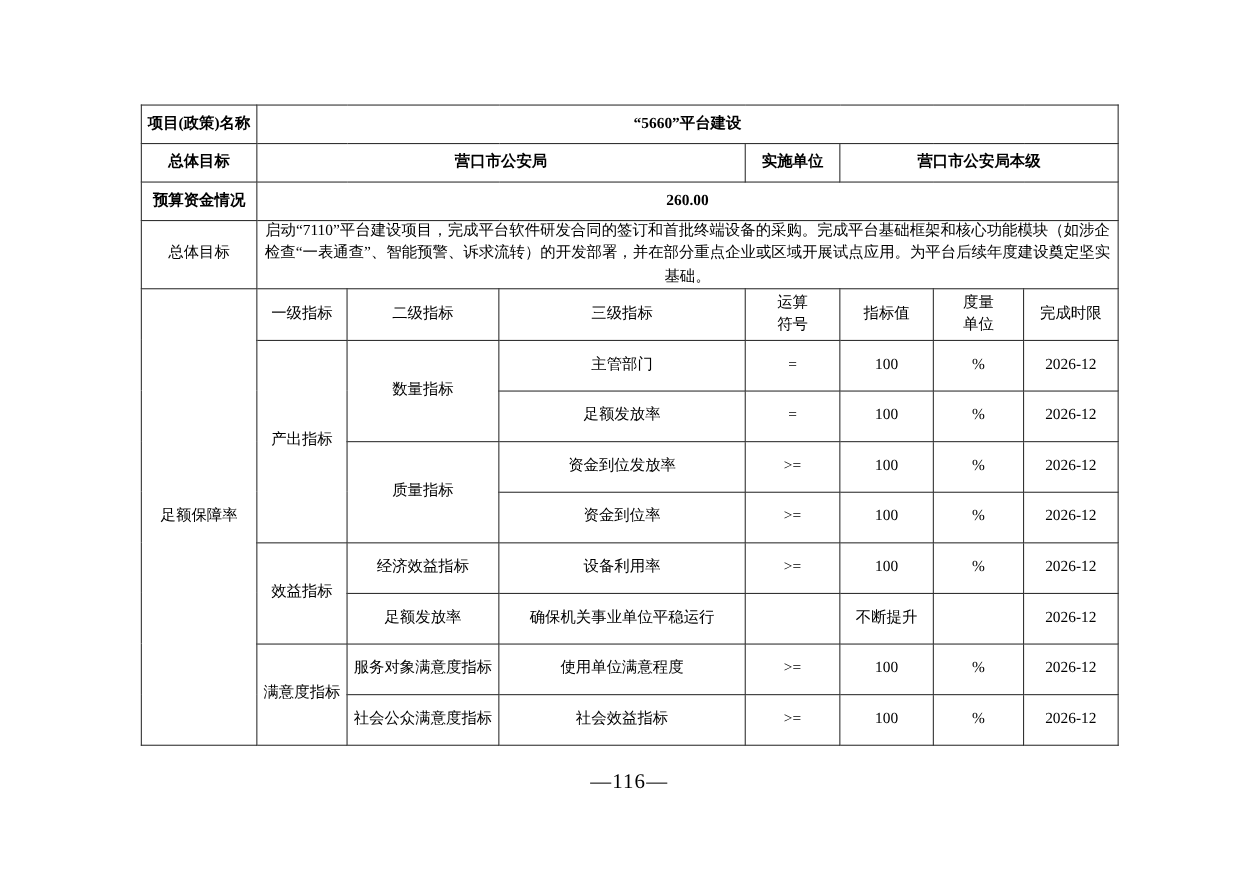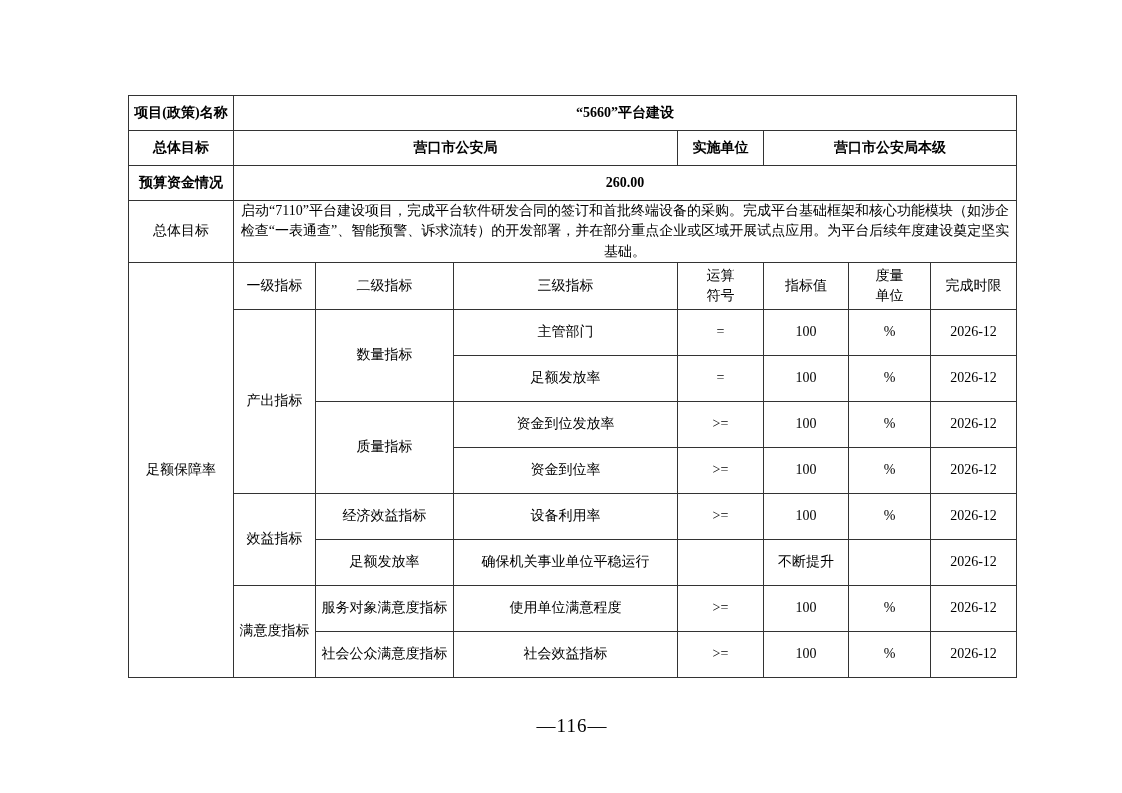--- a/index.html
+++ b/index.html
@@ -53,21 +53,20 @@
     line-height: 19px;
   }
   .page-number {
     position: absolute;
     left: 128px;
     top: 700px;
     width: 888px;
     text-align: center;
     font-size: 19px;
     letter-spacing: 1px;
-    margin-top: 15px;
   }
 </style>
 </head>
 <body>
 
 <div class="sheet">
   <table class="form">
     <colgroup>
       <col style="width:105px">
       <col style="width:82px">

